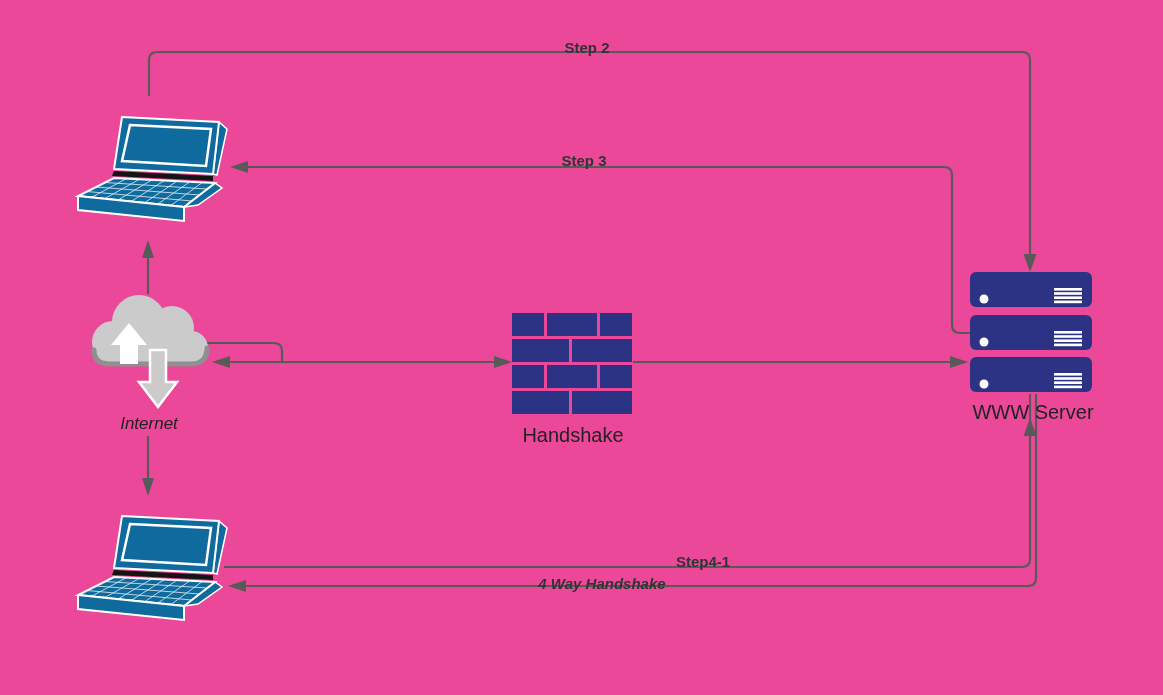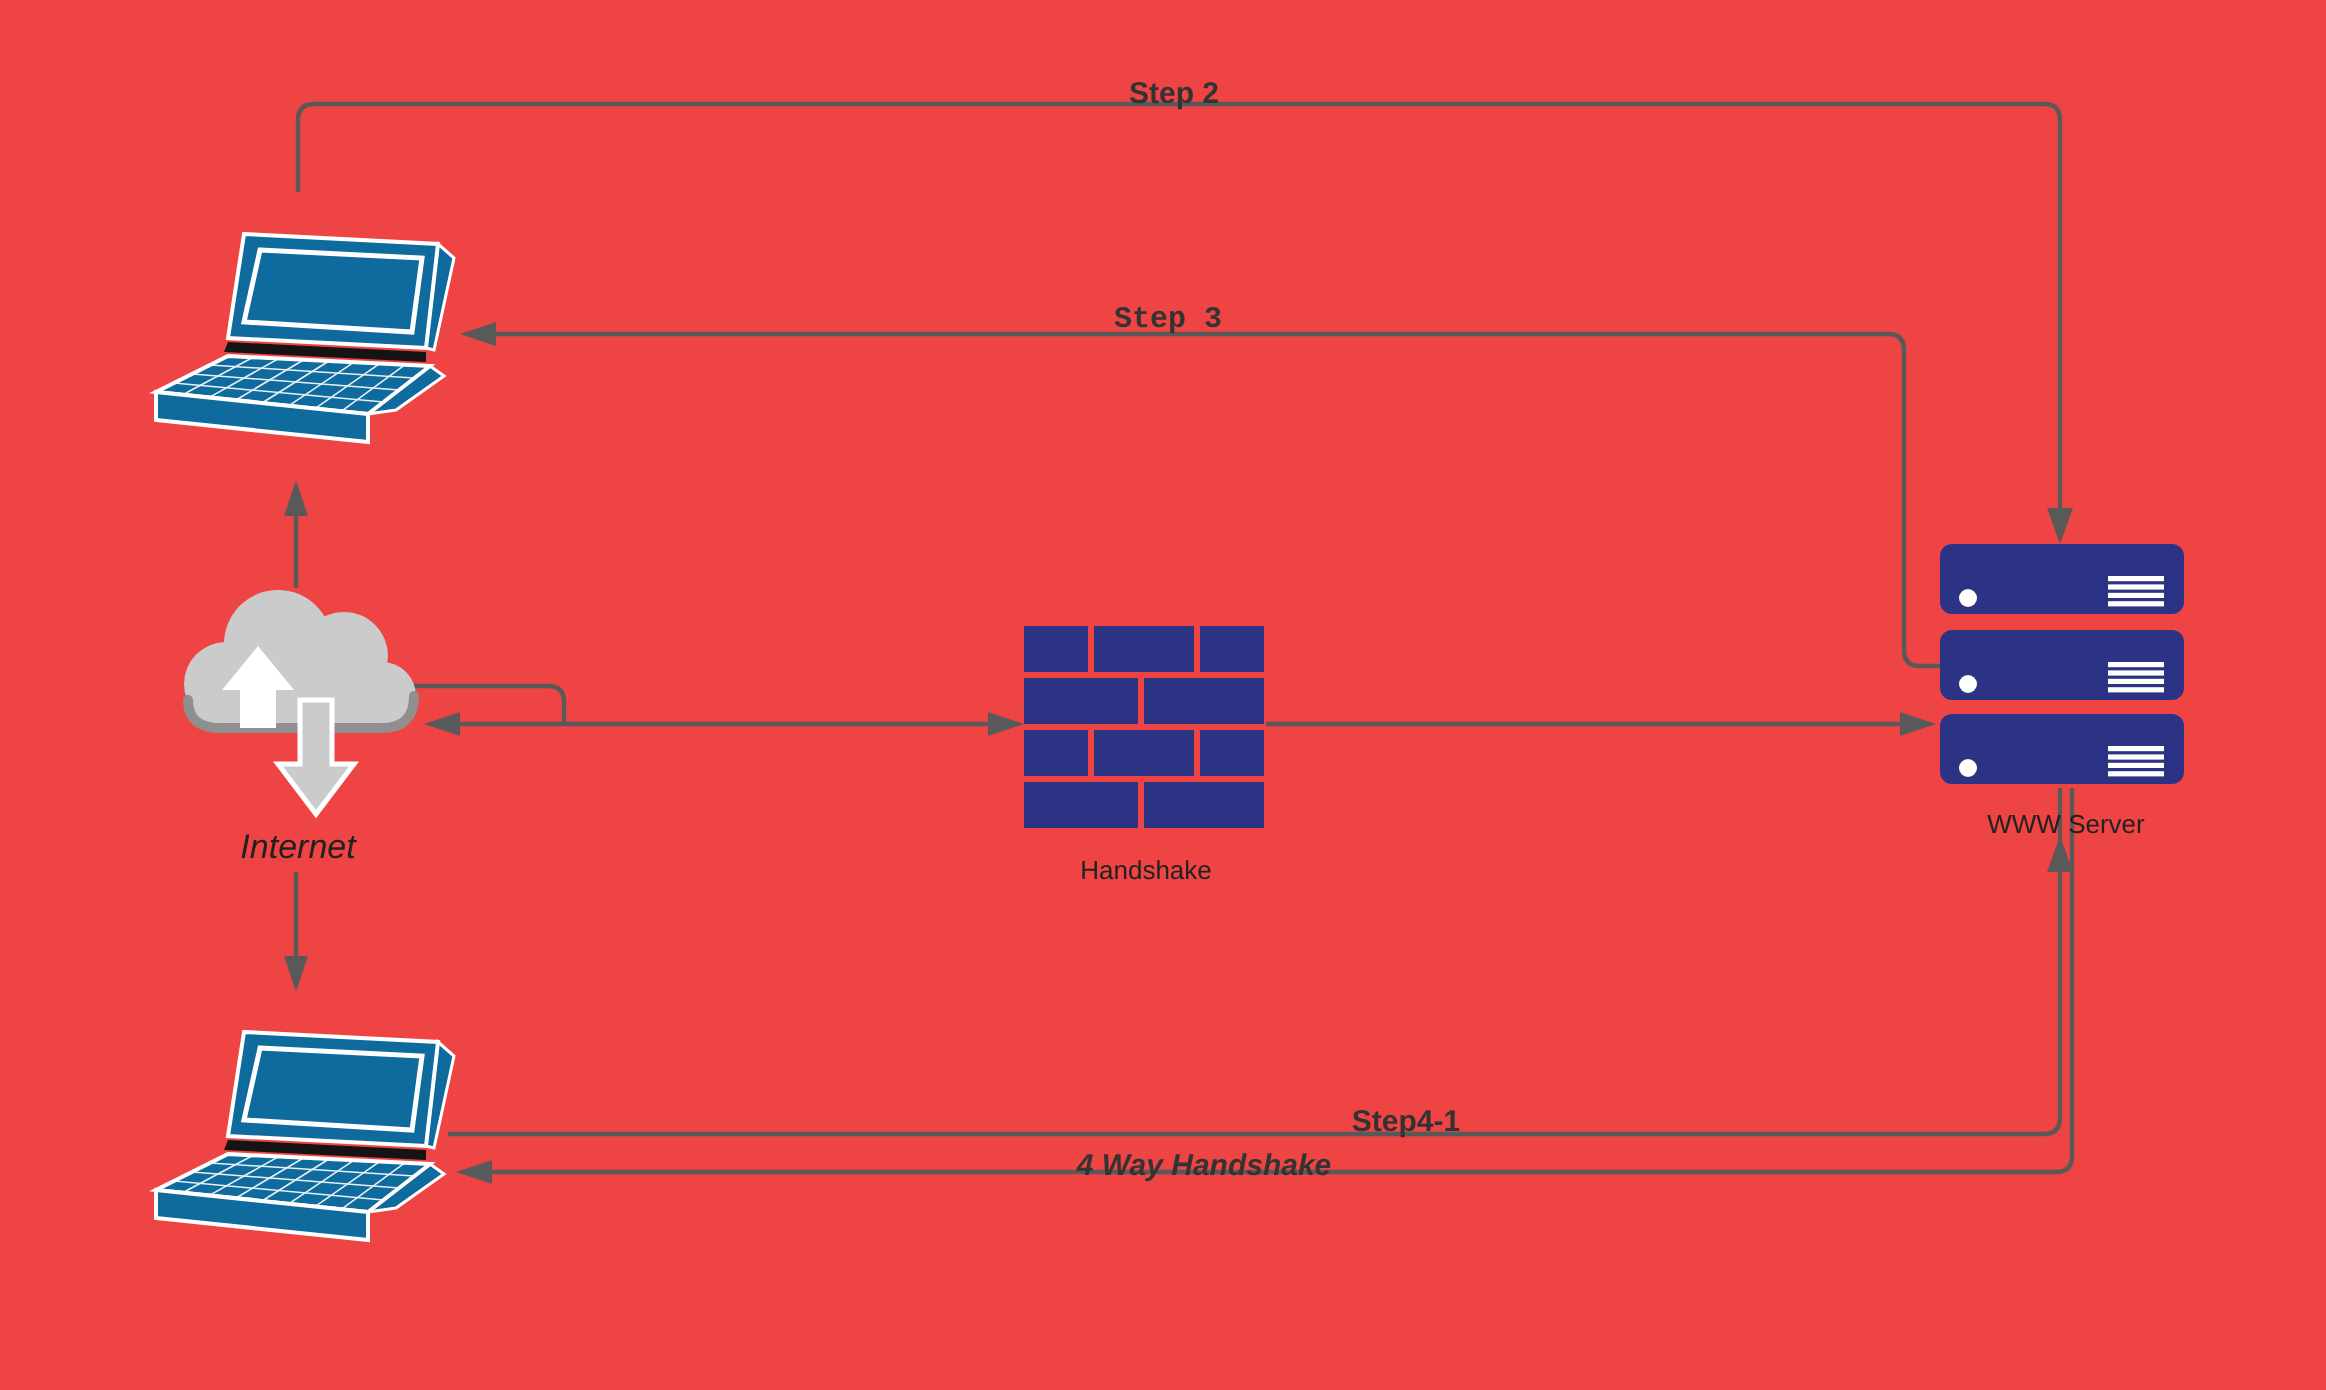--- a/index.html
+++ b/index.html
@@ -1,28 +1,28 @@
 <!DOCTYPE html>
 <html><head>
 <meta charset="utf-8">
 <style>
   html,body{margin:0;padding:0;background:#ffffff;}
   #canvas{
-    position:relative;width:1163px;height:695px;background:#ef4444;overflow:hidden;
+    position:relative;width:1163px;height:695px;background:#ec4899;overflow:hidden;
     font-family:"Liberation Sans", sans-serif;
   }
   .layer{position:absolute;left:0;top:0;}
   .icon{position:absolute;}
   .lbl{
     position:absolute;transform:translate(-50%,-50%);
     color:#2e2e2e;white-space:nowrap;text-align:center;
     font-family:"Liberation Sans", sans-serif;
   }
   .edge-lbl{font-weight:bold;font-size:15px;color:#333333;}
-  .node-lbl{font-weight:normal;font-size:13px;color:#222222;}
+  .node-lbl{font-weight:normal;font-size:20px;color:#222222;}
   .lbl-internet{font-size:17px;font-style:italic;}
 </style>
 </head>
 <body>
 
 <div id="canvas">
 
   <svg class="layer" width="1163" height="695" viewBox="0 0 1163 695">
     <g stroke="#595959" stroke-width="2.2" fill="none">
 
@@ -162,21 +162,21 @@
             <rect x="84" y="16" width="28" height="2.6"></rect>
             <rect x="84" y="20.2" width="28" height="2.6"></rect>
             <rect x="84" y="24.4" width="28" height="2.6"></rect>
             <rect x="84" y="28.6" width="28" height="2.6"></rect>
           </g>
       </g>
     </g>
   </svg>
 
   <div class="lbl edge-lbl" style="left:587px;top:47px;">Step 2</div>
-  <div class="lbl edge-lbl" style="left:584px;top:160px;font-family:Liberation Mono, monospace;">Step 3</div>
+  <div class="lbl edge-lbl" style="left:584px;top:160px;">Step 3</div>
   <div class="lbl edge-lbl" style="left:703px;top:561px;">Step4-1</div>
   <div class="lbl edge-lbl" style="left:602px;top:583px;font-style:italic;">4 Way Handshake</div>
 
   <div class="lbl node-lbl lbl-internet" style="left:149px;top:424px;">Internet</div>
   <div class="lbl node-lbl" style="left:573px;top:435px;">Handshake</div>
   <div class="lbl node-lbl" style="left:1033px;top:412px;">WWW Server</div>
 
 </div>
 
 </body></html>

